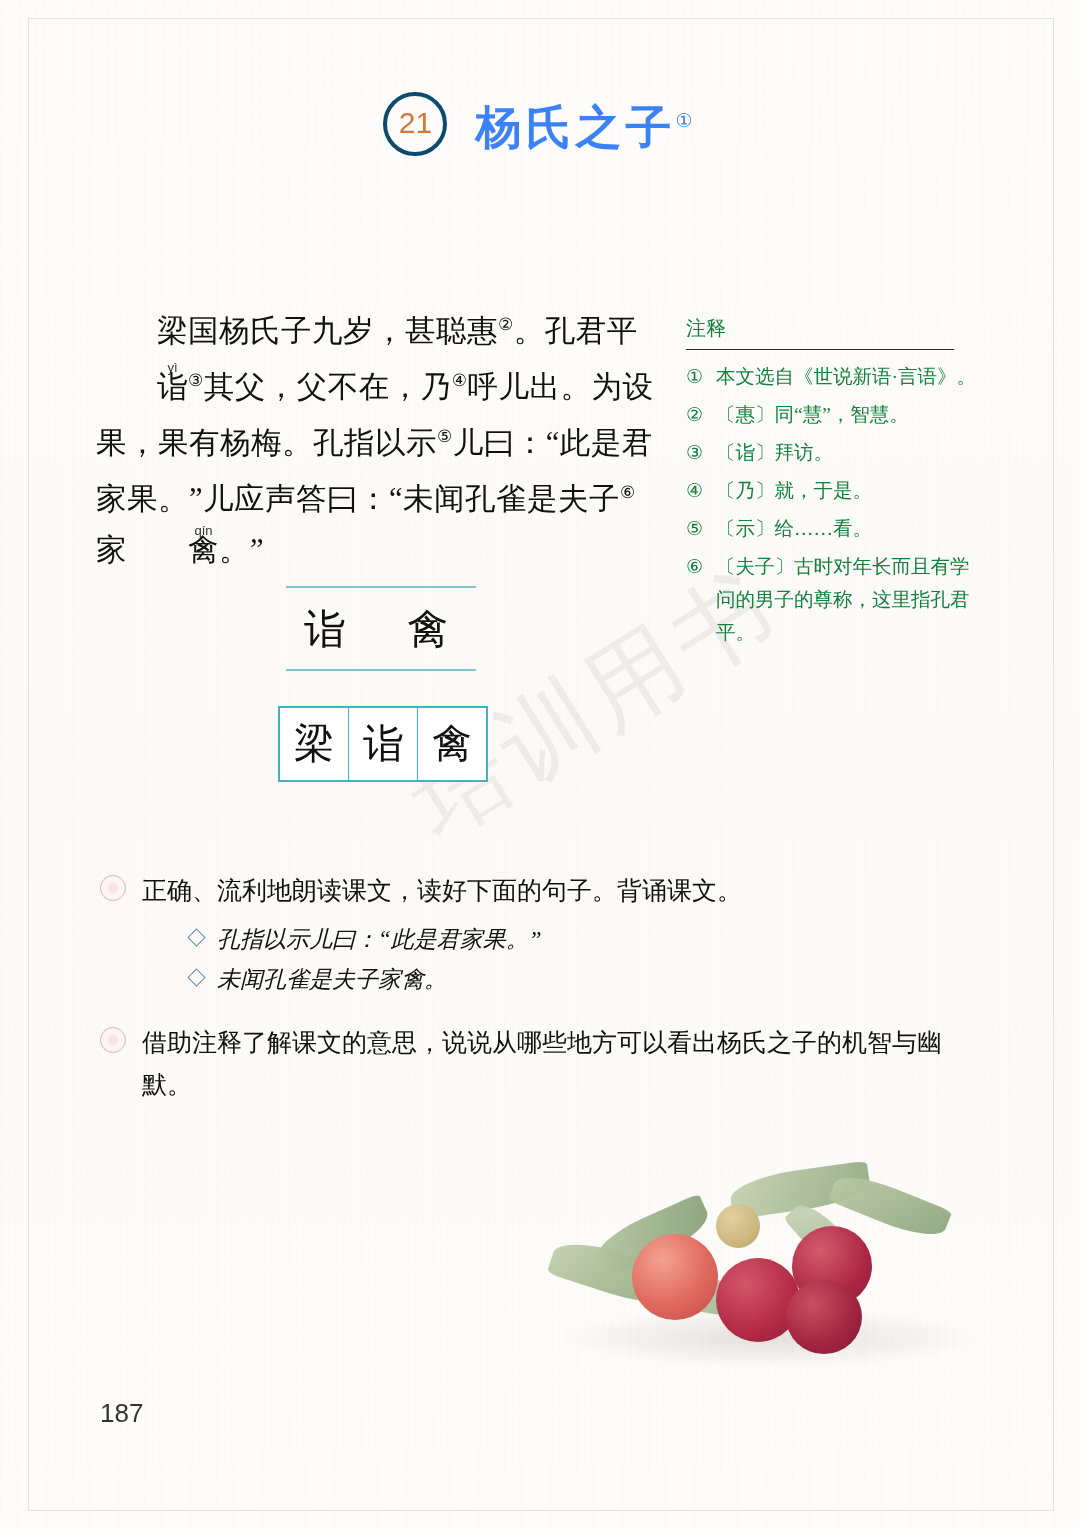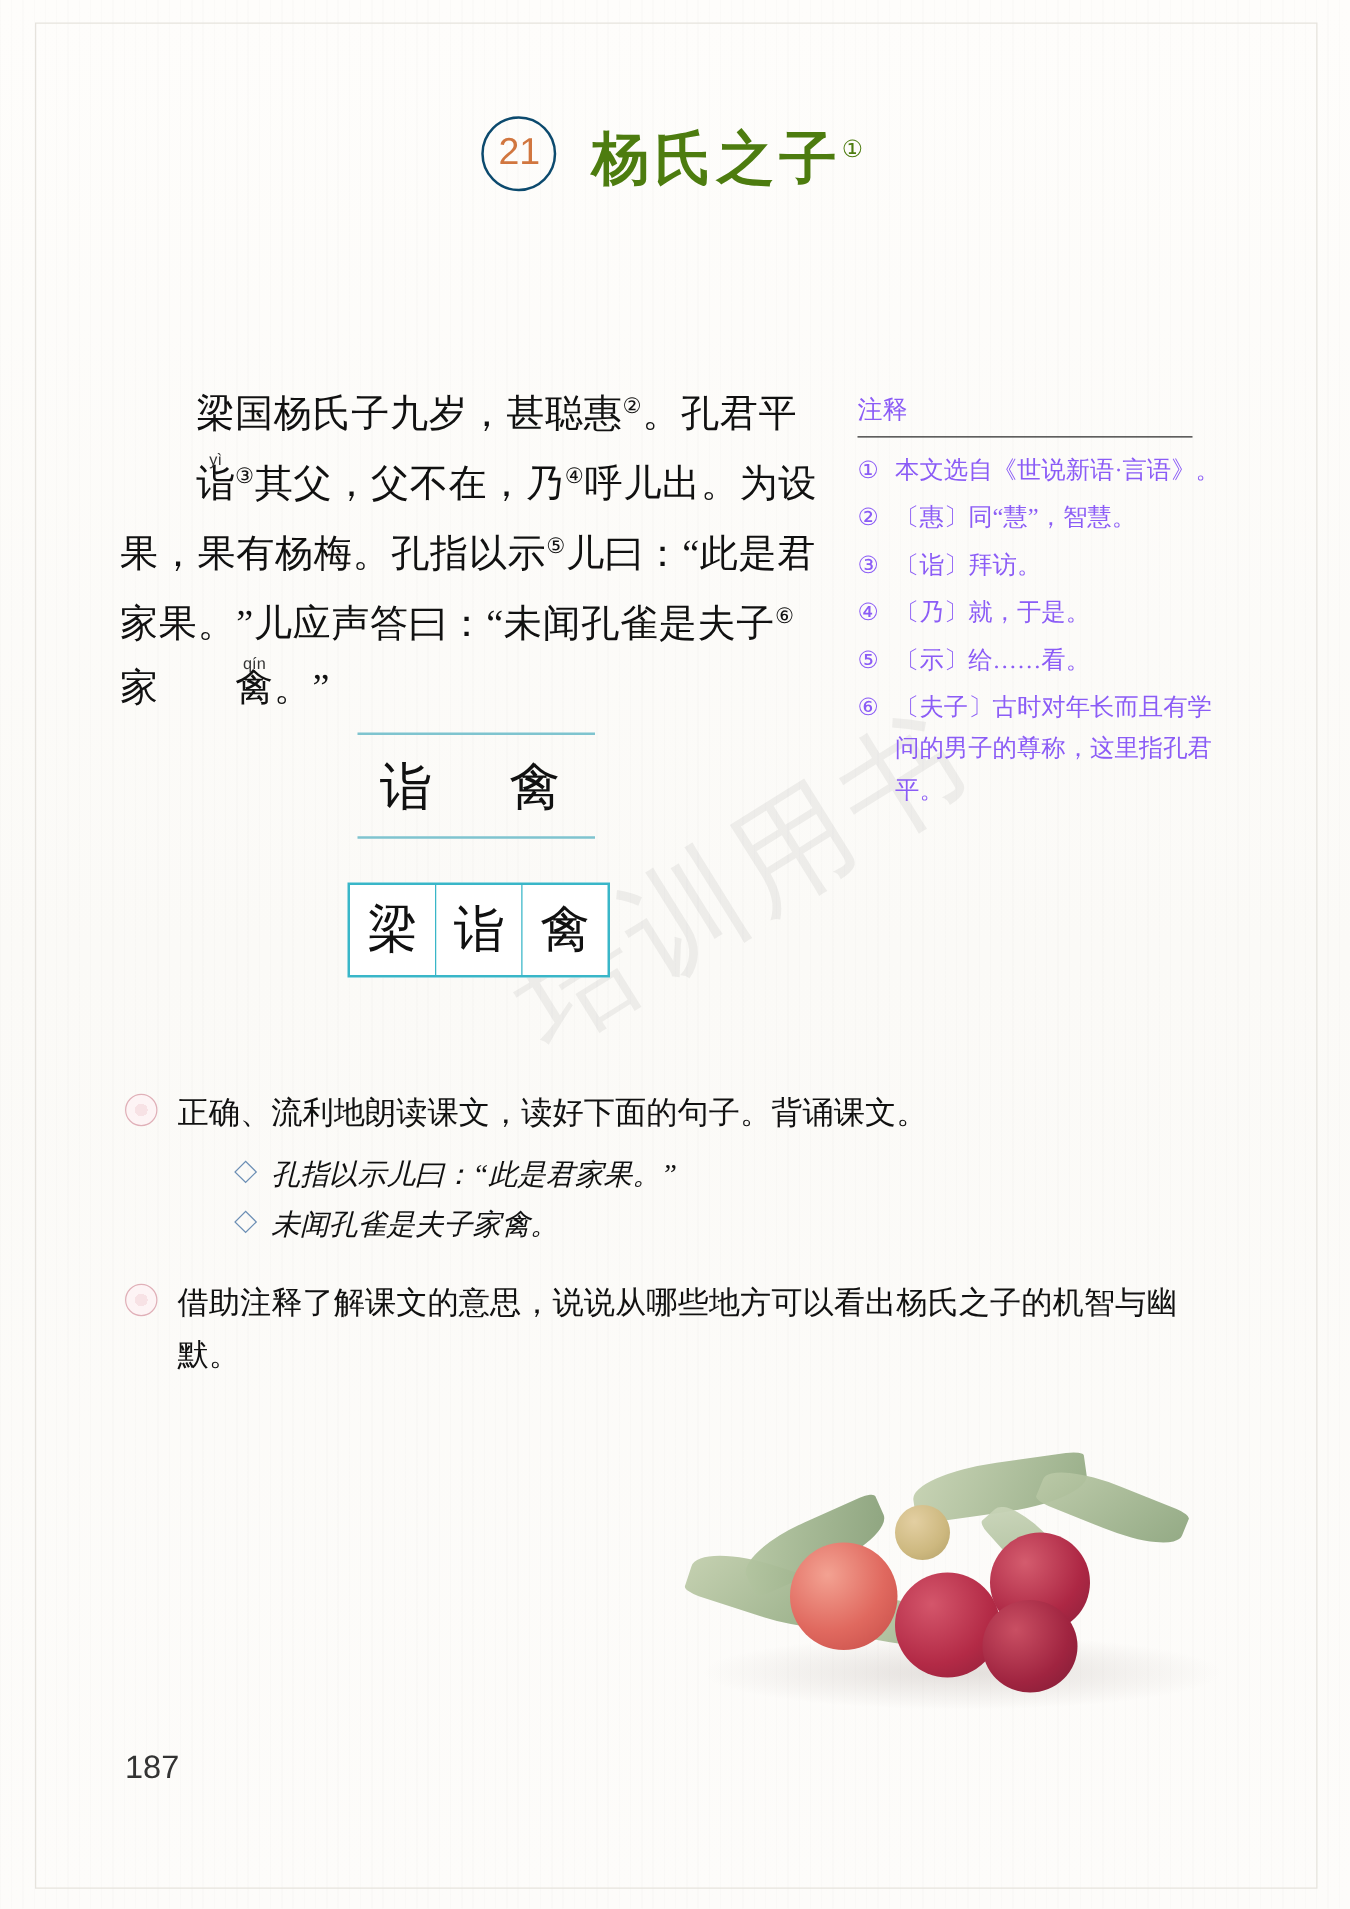--- a/index.html
+++ b/index.html
@@ -54,33 +54,33 @@
   .title-block {
     position: absolute;
     left: 0; top: 96px;
     width: 1080px;
     text-align: center;
   }
   .lesson-number {
     display: inline-block;
     width: 56px; height: 56px;
     line-height: 54px;
-    border: 2px solid #0c4a6e;
+    border: 4px solid #0c4a6e;
     border-radius: 50%;
     color: #d1763f;
     font-size: 30px;
     font-family: "Liberation Sans", sans-serif;
     vertical-align: middle;
     margin-right: 28px;
     position: relative;
     top: -4px;
   }
   .title-text {
     font-size: 46px;
-    color: #4d7c0f;
+    color: #3b82f6;
     letter-spacing: 4px;
     vertical-align: middle;
     font-weight: 700;
   }
   .title-text sup {
     font-size: 19px;
     font-weight: 400;
     vertical-align: super;
   }
 
@@ -115,21 +115,21 @@
   }
 
   
   .notes {
     position: absolute;
     left: 686px;
     top: 312px;
     width: 290px;
     font-size: 19.5px;
     line-height: 33px;
-    color: #8b5cf6;
+    color: #15803d;
   }
   .notes-title {
     font-size: 20px;
     margin-bottom: 4px;
   }
   .notes-rule {
     width: 268px;
     height: 1px;
     background: #2b2b2b;
     margin: 4px 0 10px 0;

